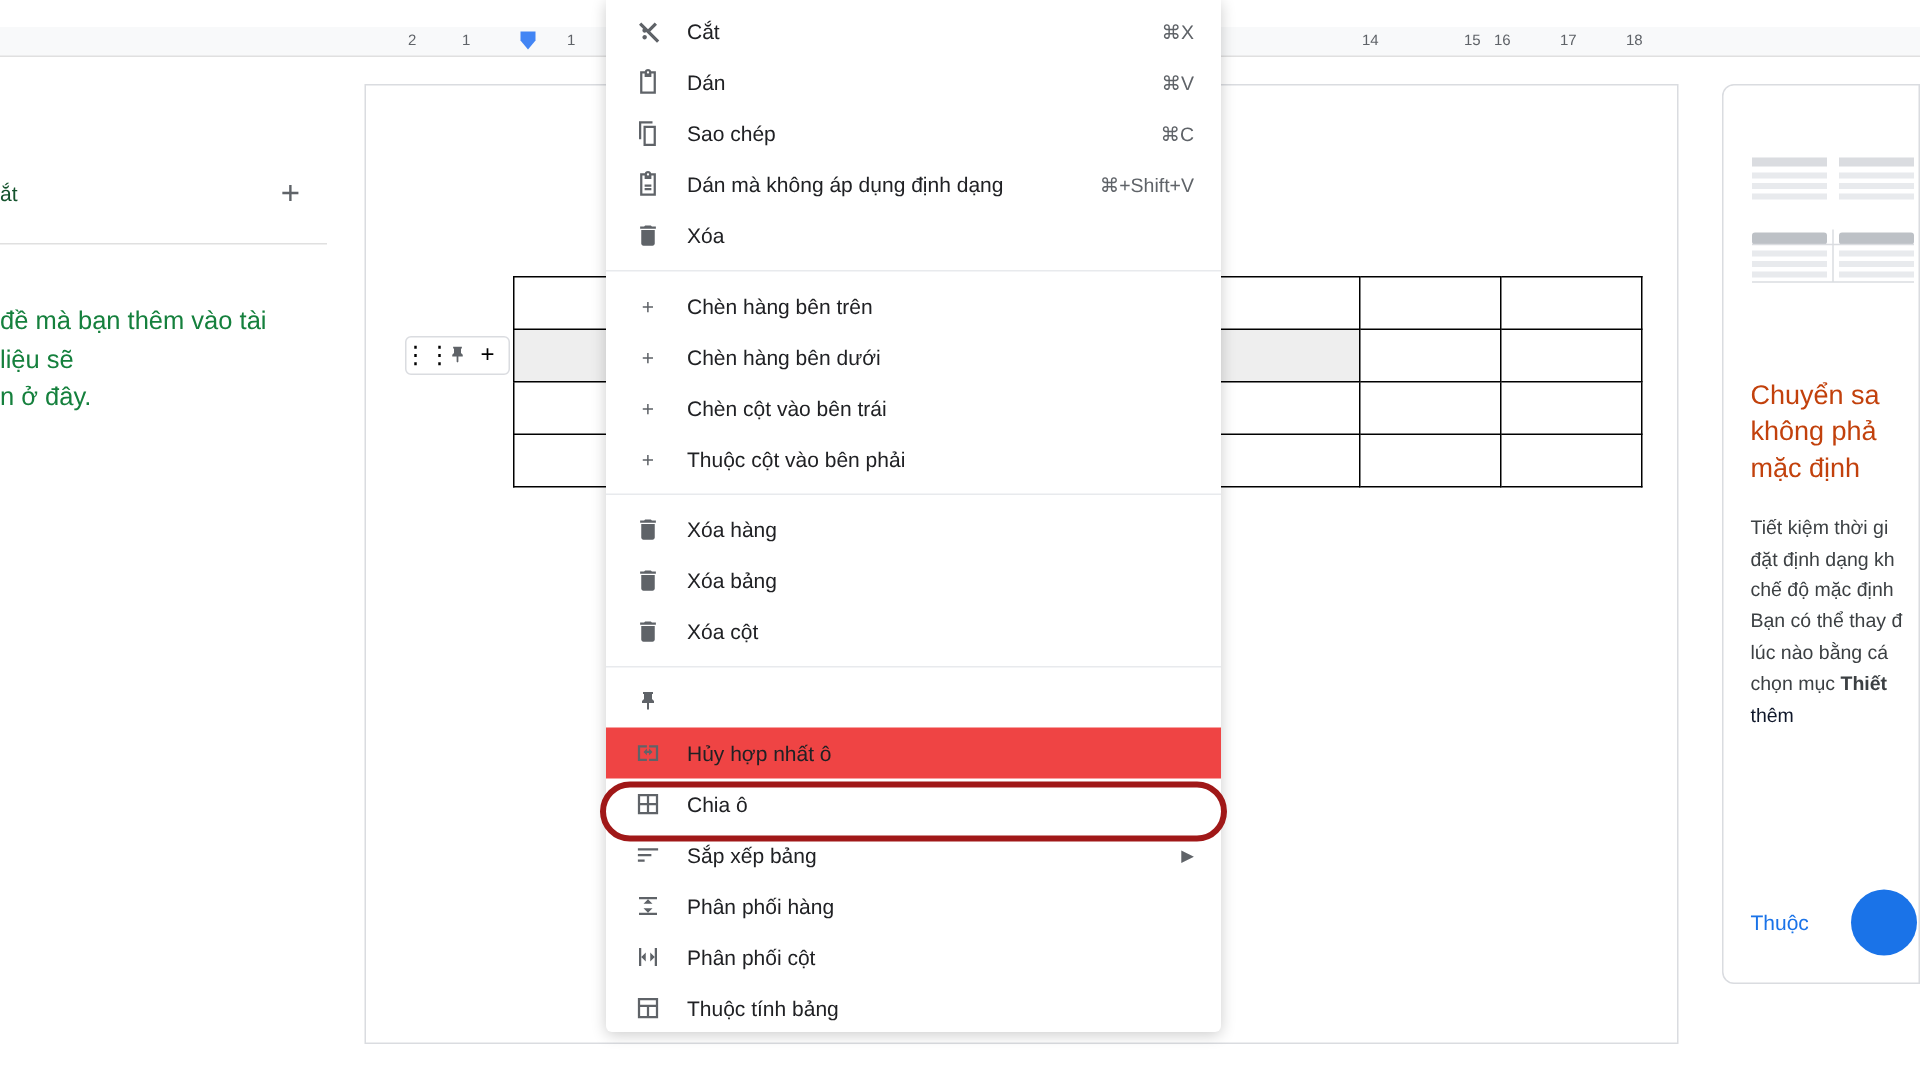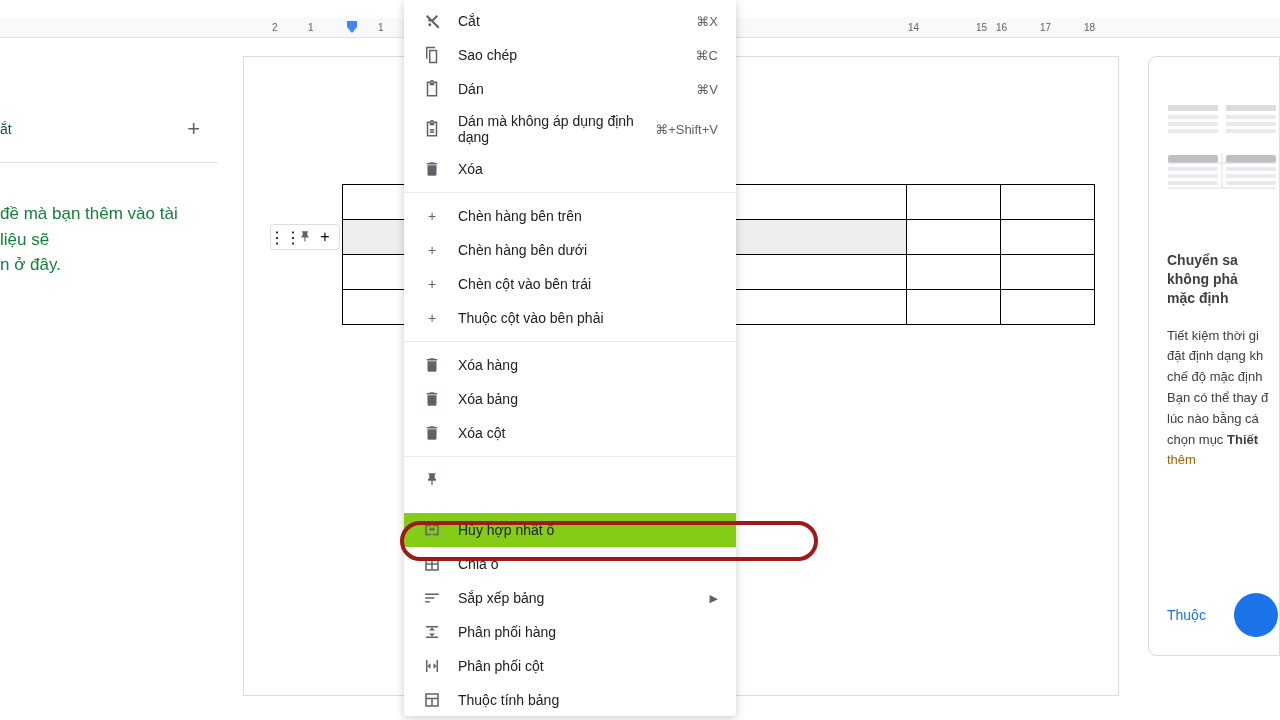--- a/index.html
+++ b/index.html
@@ -18,36 +18,36 @@
 
 .doc-page { position: absolute; left: 243px; top: 56px; width: 876px; height: 640px; background: #fff; border: 1px solid #dadce0; }
 
 .table { position: absolute; left: 342px; top: 184px; border-collapse: collapse; }
 .table td { border: 1px solid #000; height: 35px; width: 94px; }
 .table td.merged { width: 564px; background: #eeeeee; }
 
 .row-handle { position: absolute; left: 270px; top: 224px; display: flex; gap: 4px; align-items: center; background: #fff; padding: 4px 6px; border: 1px solid #dadce0; border-radius: 4px; }
 .row-handle-icon { width: 16px; height: 16px; display: flex; align-items: center; justify-content: center; }
 
-.context-menu { position: absolute; left: 404px; top: 0; width: 332px; background: #fff; box-shadow: 0 2px 10px rgba(0,0,0,0.2); border-radius: 0 0 4px 4px; padding: 4px 0; z-index: 100; }
+.context-menu { position: absolute; left: 404px; top: 0; width: 410px; background: #fff; box-shadow: 0 2px 10px rgba(0,0,0,0.2); border-radius: 0 0 4px 4px; padding: 4px 0; z-index: 100; }
 .menu-item { display: flex; align-items: center; padding: 7px 18px; font-size: 14px; color: #202124; cursor: pointer; position: relative; }
-.menu-item.highlighted { background: #84cc16; margin-top: 16px; }
+.menu-item.highlighted { background: #ef4444; }
 .menu-icon { width: 20px; height: 20px; margin-right: 16px; display: flex; align-items: center; justify-content: center; color: #5f6368; flex-shrink: 0; }
 .menu-label { flex: 1; }
 .menu-shortcut { color: #5f6368; font-size: 13px; }
 .menu-submenu-arrow { color: #5f6368; font-size: 11px; }
 .menu-divider { height: 1px; background: #e8eaed; margin: 6px 0; }
 
 .highlight-ring { position: absolute; left: 400px; top: 521px; width: 418px; height: 40px; border: 4px solid #a01818; border-radius: 22px; z-index: 101; pointer-events: none; }
 
 .right-panel { position: absolute; right: 0; top: 56px; width: 132px; height: 600px; background: #fff; border: 1px solid #dadce0; border-radius: 8px 0 0 8px; padding: 18px 0 18px 18px; }
 .right-illustration { height: 160px; display: flex; align-items: center; justify-content: center; color: #9aa0a6; margin-bottom: 16px; }
-.right-title { font-size: 14px; color: #404040; line-height: 1.35; margin-bottom: 18px; font-weight: bold; }
+.right-title { font-size: 18px; color: #c2410c; line-height: 1.35; margin-bottom: 18px; }
 .right-body { font-size: 13px; color: #3c4043; line-height: 1.6; }
-.right-link { color: #a16207; }
+.right-link { color: #0f172a; }
 .right-footer { position: absolute; bottom: 18px; left: 18px; right: 0; display: flex; align-items: center; gap: 28px; }
 .right-close { color: #1a73e8; font-size: 14px; font-weight: 500; }
 .right-btn { width: 44px; height: 44px; background: #1a73e8; border-radius: 22px; }
 
 svg { display: block; }
 </style>
 </head>
 <body>
 
 <div class="ruler">
@@ -125,34 +125,34 @@
         <svg width="18" height="18" viewBox="0 0 24 24">
           <path d="M9.6 7.6L6 4 4 6l3.6 3.6C7.2 10 7 10.5 7 11c0 1.1.9 2 2 2 .5 0 1-.2 1.4-.6L12 14l-1.6 1.6c-.4-.4-.9-.6-1.4-.6-1.1 0-2 .9-2 2s.9 2 2 2 2-.9 2-2c0-.5-.2-1-.6-1.4L12 14l8 8 2-2-12.4-12.4zM18 4l-6 6 2 2 6-6-2-2z" fill="#5f6368"></path>
         </svg>
       </span>
     <span class="menu-label">Cắt</span>
     <span class="menu-shortcut">⌘X</span>
   </div>
   <div class="menu-item">
     <span class="menu-icon">
         <svg width="18" height="18" viewBox="0 0 24 24">
+          <path d="M19 2h-4.2C14.4.8 13.3 0 12 0S9.6.8 9.2 2H5v20h14V2zm-7 0c.6 0 1 .4 1 1s-.4 1-1 1-1-.4-1-1 .4-1 1-1zm5 18H7V4h2v3h6V4h2v16z" fill="#5f6368"></path>
+        </svg>
+      </span>
+    <span class="menu-label">Dán</span>
+    <span class="menu-shortcut">⌘V</span>
+  </div>
+  <div class="menu-item">
+    <span class="menu-icon">
+        <svg width="18" height="18" viewBox="0 0 24 24">
           <path d="M16 1H4v16h2V3h10V1zm3 4H8v18h11V5zm-2 16H10V7h7v14z" fill="#5f6368"></path>
         </svg>
       </span>
     <span class="menu-label">Sao chép</span>
     <span class="menu-shortcut">⌘C</span>
-  </div>
-  <div class="menu-item">
-    <span class="menu-icon">
-        <svg width="18" height="18" viewBox="0 0 24 24">
-          <path d="M19 2h-4.2C14.4.8 13.3 0 12 0S9.6.8 9.2 2H5v20h14V2zm-7 0c.6 0 1 .4 1 1s-.4 1-1 1-1-.4-1-1 .4-1 1-1zm5 18H7V4h2v3h6V4h2v16z" fill="#5f6368"></path>
-        </svg>
-      </span>
-    <span class="menu-label">Dán</span>
-    <span class="menu-shortcut">⌘V</span>
   </div>
   <div class="menu-item">
     <span class="menu-icon">
         <svg width="18" height="18" viewBox="0 0 24 24">
           <path d="M19 2h-4.2C14.4.8 13.3 0 12 0S9.6.8 9.2 2H5v20h14V2zm-7 0c.6 0 1 .4 1 1s-.4 1-1 1-1-.4-1-1 .4-1 1-1zm5 18H7V4h2v3h6V4h2v16zM9 12h6v2H9zm0 3h6v2H9z" fill="#5f6368"></path>
         </svg>
       </span>
     <span class="menu-label">Dán mà không áp dụng định dạng</span>
     <span class="menu-shortcut">⌘+Shift+V</span>
   </div>

